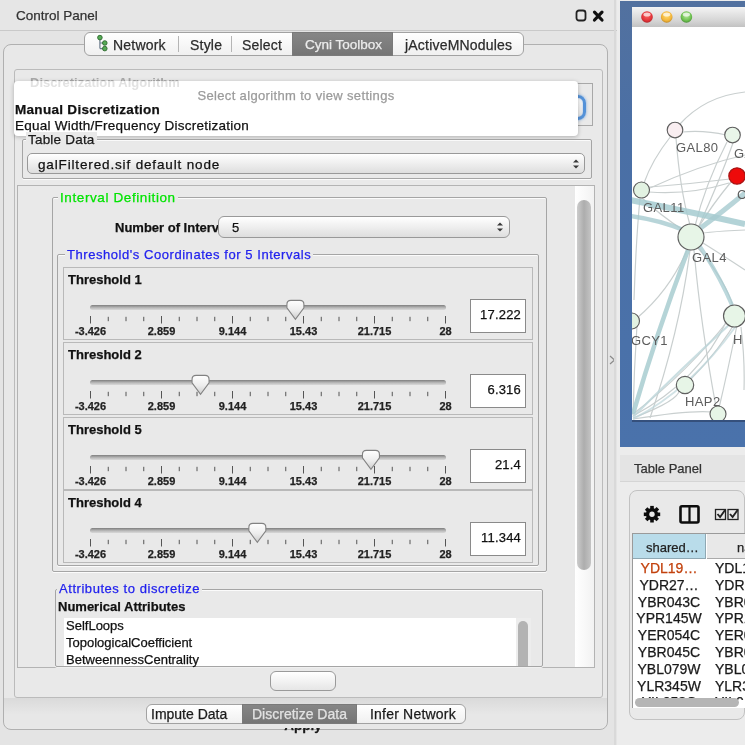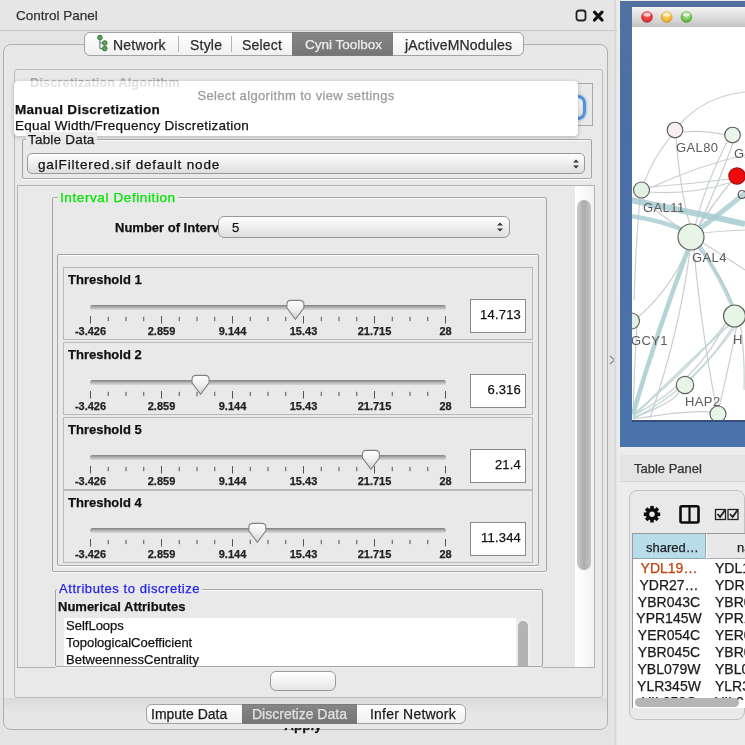--- a/index.html
+++ b/index.html
@@ -79,20 +79,21 @@
 
 <div class="txt" style="left:87px;top:220px;font-size:13px;font-weight:bold;color:#111;padding-left:28px;">Number of Intervals</div>
 <div class="abs" style="left:218px;top:216px;width:292px;height:22px;background:linear-gradient(#ffffff,#dedede);border:1px solid #999;border-radius:6px;box-sizing:border-box;"></div>
 <div class="txt" style="left:232px;top:220px;font-size:13px;color:#111;">5</div>
 <svg class="abs" style="left:494px;top:220px;" width="12" height="14" viewBox="0 0 12 14">
   <path d="M3 5.6 L6 2.6 L9 5.6 Z" fill="#383838"></path>
   <path d="M3 8.6 L6 11.6 L9 8.6 Z" fill="#383838"></path>
 </svg>
 
 <div class="abs" style="left:57px;top:254px;width:482px;height:312px;border:1px solid #a5a5a5;box-shadow:0 1px 0 rgba(255,255,255,0.8), inset 0 1px 0 rgba(255,255,255,0.8);border-radius:2px;box-sizing:border-box;"></div>
+<div class="txt" style="left:65px;top:247px;font-size:13px;letter-spacing:0.55px;font-weight:500;color:#2222ee;background:#e9e9e9;padding:0 2px;">Threshold's Coordinates for 5 Intervals</div>
 
 <div id="thr">
       <div class="abs" style="left:63px;top:267px;width:470px;height:73px;background:#e9e9e9;border:1px solid #b9b9b9;box-sizing:border-box;"></div>
       <div class="txt" style="left:68px;top:272px;font-size:13px;font-weight:bold;color:#111;">Threshold 1</div>
       <div class="abs" style="left:90px;top:305px;width:356px;height:4.5px;background:linear-gradient(#7e7e7e,#b9b9b9 55%,#d9d9d9);border-radius:2.5px;"></div>
       <svg class="abs" style="left:0;top:0;" width="745" height="745" viewBox="0 0 745 745">
         <defs>
           <linearGradient id="thg267" x1="0" y1="0" x2="0" y2="1">
             <stop offset="0" stop-color="#ffffff"></stop>
             <stop offset="0.55" stop-color="#ececec"></stop>
@@ -124,21 +125,21 @@
         </g>
         <path d="M286.9050149557691,304.4 Q286.9050149557691,300.4 290.9050149557691,300.4 L299.9050149557691,300.4 Q303.9050149557691,300.4 303.9050149557691,304.4 L303.9050149557691,307.79999999999995 L295.4050149557691,319.4 L286.9050149557691,307.79999999999995 Z" fill="url(#thg267)" stroke="#828282" stroke-width="1.1"></path>
       </svg>
       <div class="txt" style="left:90.5px;top:325px;transform:translateX(-50%);font-size:11px;font-weight:bold;color:#222;">-3.426</div>
       <div class="txt" style="left:161.5px;top:325px;transform:translateX(-50%);font-size:11px;font-weight:bold;color:#222;">2.859</div>
       <div class="txt" style="left:232.5px;top:325px;transform:translateX(-50%);font-size:11px;font-weight:bold;color:#222;">9.144</div>
       <div class="txt" style="left:303.5px;top:325px;transform:translateX(-50%);font-size:11px;font-weight:bold;color:#222;">15.43</div>
       <div class="txt" style="left:374.5px;top:325px;transform:translateX(-50%);font-size:11px;font-weight:bold;color:#222;">21.715</div>
       <div class="txt" style="left:445.5px;top:325px;transform:translateX(-50%);font-size:11px;font-weight:bold;color:#222;">28</div>
       <div class="abs" style="left:470px;top:299px;width:56px;height:34px;background:#fff;border:1px solid #8a8a8a;box-sizing:border-box;"></div>
-      <div class="txt" style="right:224px;top:307px;font-size:13px;letter-spacing:0.2px;color:#111;">14.713</div>
+      <div class="txt" style="right:224px;top:307px;font-size:13px;letter-spacing:0.2px;color:#111;">17.222</div>
       <div class="abs" style="left:63px;top:342px;width:470px;height:73px;background:#e9e9e9;border:1px solid #b9b9b9;box-sizing:border-box;"></div>
       <div class="txt" style="left:68px;top:347px;font-size:13px;font-weight:bold;color:#111;">Threshold 2</div>
       <div class="abs" style="left:90px;top:380px;width:356px;height:4.5px;background:linear-gradient(#7e7e7e,#b9b9b9 55%,#d9d9d9);border-radius:2.5px;"></div>
       <svg class="abs" style="left:0;top:0;" width="745" height="745" viewBox="0 0 745 745">
         <defs>
           <linearGradient id="thg342" x1="0" y1="0" x2="0" y2="1">
             <stop offset="0" stop-color="#ffffff"></stop>
             <stop offset="0.55" stop-color="#ececec"></stop>
             <stop offset="1" stop-color="#cccccc"></stop>
           </linearGradient>

